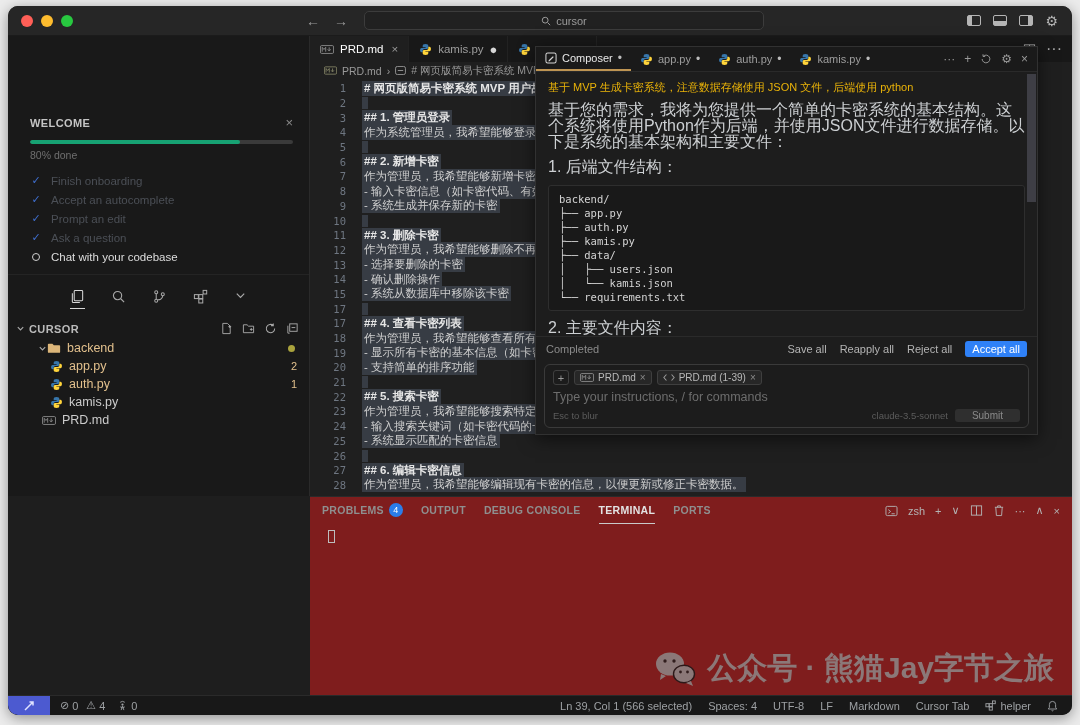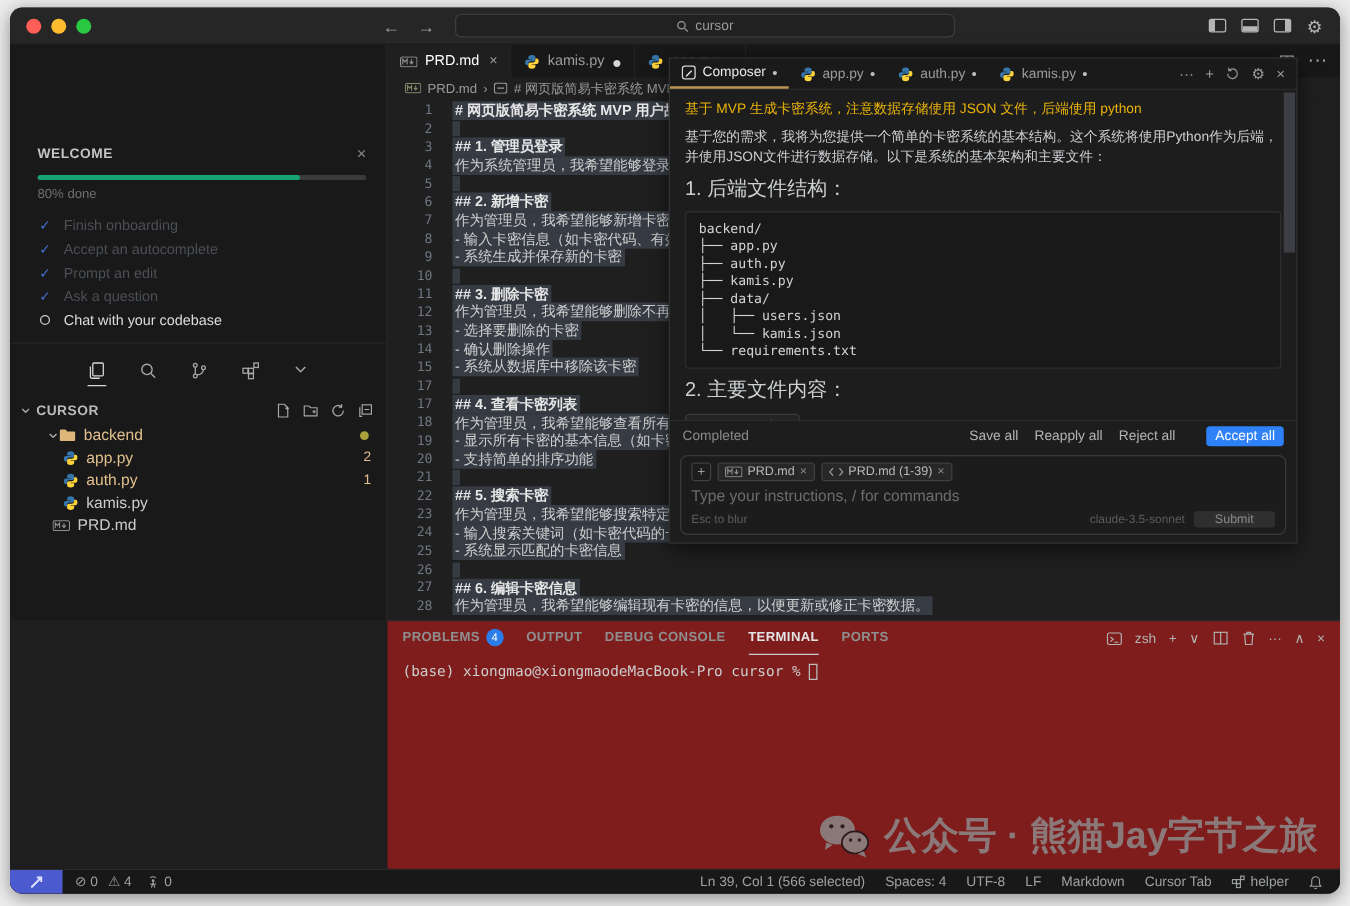--- a/index.html
+++ b/index.html
@@ -84,34 +84,34 @@
   
   .composer { position:absolute; left:225px; top:10px; width:503px; height:389px; background:#1d1d1d;
     border:1px solid #313131; box-shadow:0 4px 16px rgba(0,0,0,.55); display:flex; flex-direction:column; z-index:5; }
   .comp-tabs { height:25px; display:flex; align-items:stretch; background:#1a1a1a; border-bottom:1px solid #2a2a2a; flex:0 0 auto; }
   .comp-tab { display:flex; align-items:center; gap:5px; padding:0 9px; font-size:11px; color:#9d9d9d; white-space:nowrap; }
   .comp-tab.active { color:#e8e8e8; border-bottom:2px solid #bf9553; }
   .comp-tab .dot { font-size:12px; color:#bdbdbd; }
   .comp-head-icons { margin-left:auto; display:flex; align-items:center; gap:9px; padding-right:9px; color:#9a9a9a; font-size:12px; }
   .comp-body { flex:1 1 auto; padding:7px 12px 2px 12px; overflow:hidden; position:relative; }
   .user-msg { color:#eab308; font-size:11px; line-height:16px; }
-  .asst-p { color:#cdd0d3; font-size:11px; line-height:16px; margin-top:7px; }
+  .asst-p { color:#cdd0d3; font-size:16px; line-height:16px; margin-top:7px; }
   .sec { color:#cdd0d3; font-size:16px; margin-top:7px; }
   .codeblock { margin-top:7px; border:1px solid #2e2e2e; background:#191919; border-radius:3px;
     padding:6px 10px; font-family:"DejaVu Sans Mono",monospace; font-size:10.5px; line-height:14px; color:#d4d4d4; white-space:pre; }
   .filechip-row { margin-top:8px; }
   .filechip { display:inline-flex; align-items:center; gap:5px; border:1px solid #3a3a3a; background:#242424;
     border-radius:4px; padding:2px 7px; font-size:10.5px; color:#cccccc; }
   .filechip .prog { color:#8b8b8b; }
   .filechip .mdot { color:#bdbdbd; }
   .comp-scroll { position:absolute; right:1px; top:2px; width:9px; height:128px; background:#3e3e45; }
   .comp-footer { flex:0 0 auto; height:24px; border-top:1px solid #2a2a2a; display:flex; align-items:center; padding:0 10px; }
   .comp-status { color:#8b8b8b; font-size:11px; }
   .comp-actions { margin-left:auto; display:flex; align-items:center; gap:13px; font-size:11px; color:#b4b4b4; }
-  .btn-accept { background:#2f81f7; color:#fff; border-radius:3px; padding:2px 7px; font-size:11px;margin-left:12px; }
+  .btn-accept { background:#2f81f7; color:#fff; border-radius:3px; padding:2px 7px; font-size:11px; }
   .inputcard { flex:0 0 auto; margin:4px 8px 6px 8px; border:1px solid #3a3a3a; background:#1c1c1c; border-radius:6px; padding:5px 8px; }
   .chips-row { display:flex; align-items:center; gap:5px; }
   .addchip { width:16px; height:15px; border:1px solid #3f3f3f; border-radius:3px; color:#9a9a9a;
     display:flex; align-items:center; justify-content:center; font-size:11px; }
   .ctxchip { display:inline-flex; align-items:center; gap:4px; background:#272727; border:1px solid #3f3f3f;
     border-radius:3px; padding:1px 5px; font-size:10px; color:#b9b9b9; }
   .ctxchip .x { color:#8a8a8a; }
   .placeholder { color:#6d6d6d; font-size:12.5px; margin-top:5px; }
   .input-bottom { display:flex; align-items:center; margin-top:5px; }
   .esc-hint { color:#5c5c5c; font-size:9.5px; }
@@ -676,21 +676,20 @@
             <svg width="12" height="13" viewBox="0 0 13 14">
               <path d="M2 3.5 h9 M5 3.5 v-1.5 h3 v1.5 M3 3.5 l.7 9 h5.6 l.7-9" fill="none" stroke="#b3b3b3"></path>
             </svg>
           </span>
           <span>···</span>
           <span>∧</span>
           <span>×</span>
         </span>
       </div>
     <div class="term-line">
-      <span>(base) xiongmao@xiongmaodeMacBook-Pro cursor %</span>
       <span class="cursor-block"></span>
     </div>
     <div class="watermark">
       <span>
           <svg width="44" height="38" viewBox="0 0 44 38">
             <ellipse cx="17" cy="14" rx="14" ry="11.5" fill="#8f8f8f"></ellipse>
             <circle cx="12" cy="11" r="1.7" fill="#1e1e1e"></circle>
             <circle cx="21" cy="11" r="1.7" fill="#1e1e1e"></circle>
             <path d="M8 24 L7 30 L13 26 Z" fill="#8f8f8f"></path>
             <ellipse cx="31" cy="24" rx="10.5" ry="8.8" fill="#8f8f8f" stroke="#181818" stroke-width="1.4"></ellipse>

